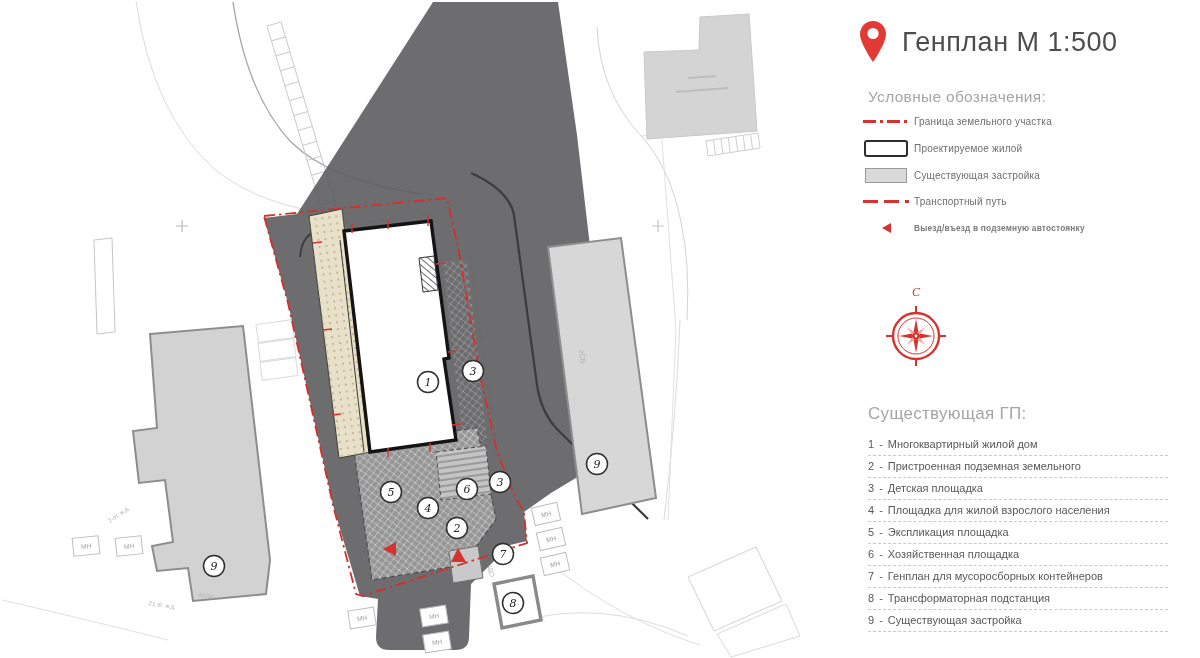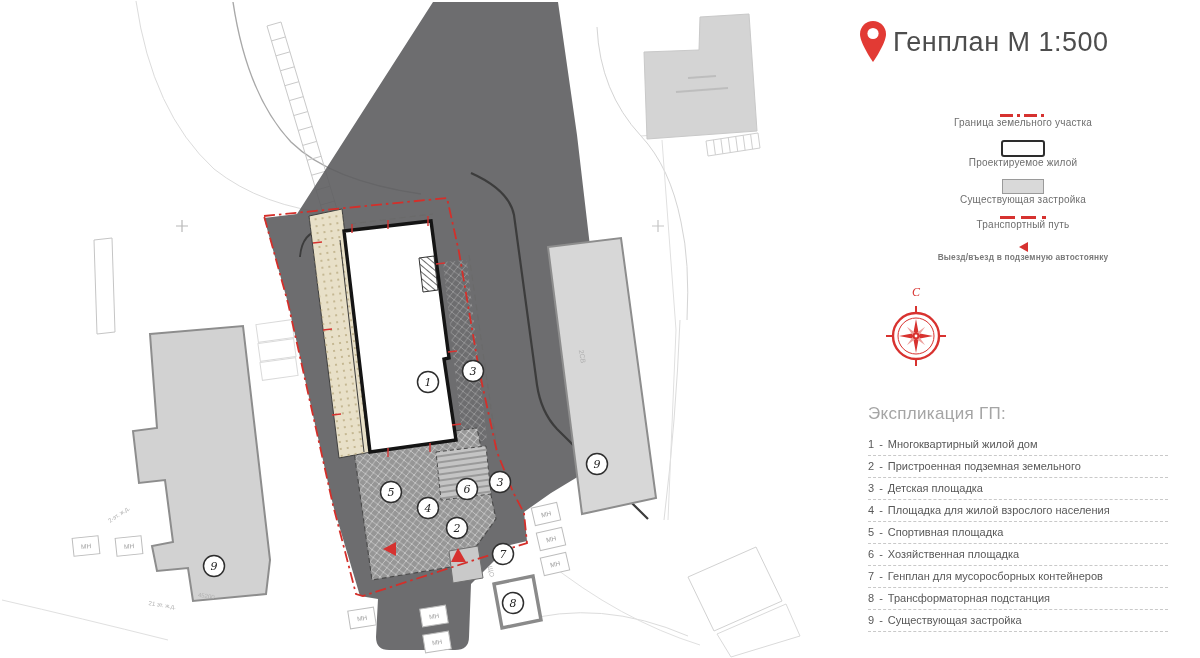--- a/index.html
+++ b/index.html
@@ -1,25 +1,25 @@
 <!DOCTYPE html>
 <html><head>
 <meta charset="utf-8">
 <style>
   html,body{margin:0;padding:0;background:#fff;}
   body{font-family:"Liberation Sans",sans-serif;-webkit-font-smoothing:antialiased;}
   #canvas{position:relative;width:1200px;height:658px;background:#fff;overflow:hidden;}
   #map{position:absolute;left:0;top:0;}
   
   #panel{position:absolute;left:852px;top:0;width:340px;height:658px;}
-  .title-row{position:absolute;left:6px;top:20px;display:flex;align-items:center;gap:5px;}
+  .title-row{position:absolute;left:6px;top:20px;display:flex;align-items:center;gap:14px;}
   .title-text{font-size:27px;color:#4d4d4d;letter-spacing:.5px;font-weight:400;}
   .leg-head{position:absolute;left:16px;top:88px;font-size:15.5px;color:#a5a5a5;letter-spacing:.3px;}
   #leg-items{position:absolute;left:6px;top:114px;width:330px;}
-  .leg-row{display:flex;align-items:center;margin-bottom:11px;min-height:15px;flex-direction:column;}
+  .leg-row{display:flex;align-items:center;margin-bottom:11px;min-height:15px;}
   .leg-sym{width:56px;flex:none;display:flex;justify-content:center;align-items:center;}
   .leg-label{font-size:10px;color:#6e6e6e;letter-spacing:.2px;}
   .leg-row.small .leg-label{font-size:8.3px;font-weight:bold;color:#7a7a7a;}
   .sym{display:inline-block;}
   .sym-dashdot{width:46px;height:3px;background:repeating-linear-gradient(90deg,#d63230 0 13px,transparent 13px 17px,#d63230 17px 20px,transparent 20px 24px);}
   .sym-rect{width:40px;height:13px;border:2px solid #2d2d2d;border-radius:3px;background:#fff;}
   .sym-gray{width:40px;height:13px;border:1px solid #9a9a9a;background:#d9d9d9;}
   .sym-tri{width:0;height:0;border-top:5px solid transparent;border-bottom:5px solid transparent;border-right:9px solid #d63230;}
   .sym-reddash{width:46px;height:3px;background:repeating-linear-gradient(90deg,#d63230 0 15px,transparent 15px 21px);}
   .sym-graydash{width:46px;height:2px;background:repeating-linear-gradient(90deg,#9c9c9c 0 11px,transparent 11px 16px);}
@@ -260,20 +260,21 @@
   <div id="panel">
 
     <div class="title-row">
       <svg width="30" height="44" viewBox="0 0 30 44">
         <path d="M15,1 C7.8,1 2,6.8 2,14 c0,9.6 13,28 13,28 s13,-18.4 13,-28 C28,6.8 22.2,1 15,1 z" fill="#e23a34"></path>
         <circle cx="15" cy="13.5" r="5.6" fill="#ffffff"></circle>
       </svg>
       <span class="title-text">Генплан М 1:500</span>
     </div>
 
+    <div class="leg-head">Условные обозначения:</div>
 
     <div id="leg-items">
 
         <div class="leg-row">
           <span class="leg-sym">
             <span class="sym sym-dashdot"></span>
           </span>
           <span class="leg-label">Граница земельного участка</span>
         </div>
 
@@ -339,21 +340,21 @@
                 <polygon points="0,-13 2.2,0 0,3 -2.2,0" fill="#eda09d"></polygon>
               </g>
             <circle r="3.4" fill="#d8322f"></circle>
               <circle r="1.4" fill="#ffffff"></circle>
           </g>
           <path d="M38,22 L38,29 M38,75 L38,82 M8,52 L15,52 M61,52 L68,52" stroke="#d8322f" stroke-width="2"></path>
         </g>
       </svg>
     </div>
 
-    <div class="exp-head">Экспликация ГП:</div>
+    <div class="exp-head">Существующая ГП:</div>
 
     <div id="exp-items">
 
         <div class="exp-row">
           <span>1</span>
           <span class="sep">-</span>
           <span>Многоквартирный жилой дом</span>
         </div>
 
         <div class="exp-row">
@@ -370,21 +371,21 @@
 
         <div class="exp-row">
           <span>4</span>
           <span class="sep">-</span>
           <span>Площадка для жилой взрослого населения</span>
         </div>
 
         <div class="exp-row">
           <span>5</span>
           <span class="sep">-</span>
-          <span>Спортивная площадка</span>
+          <span>Экспликация площадка</span>
         </div>
 
         <div class="exp-row">
           <span>6</span>
           <span class="sep">-</span>
           <span>Хозяйственная площадка</span>
         </div>
 
         <div class="exp-row">
           <span>7</span>

